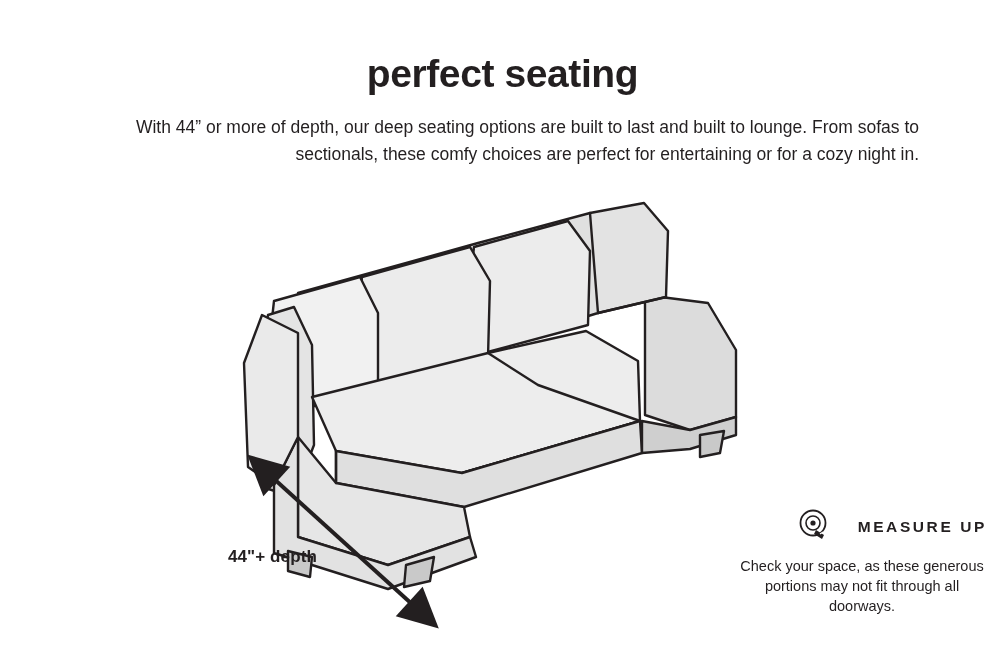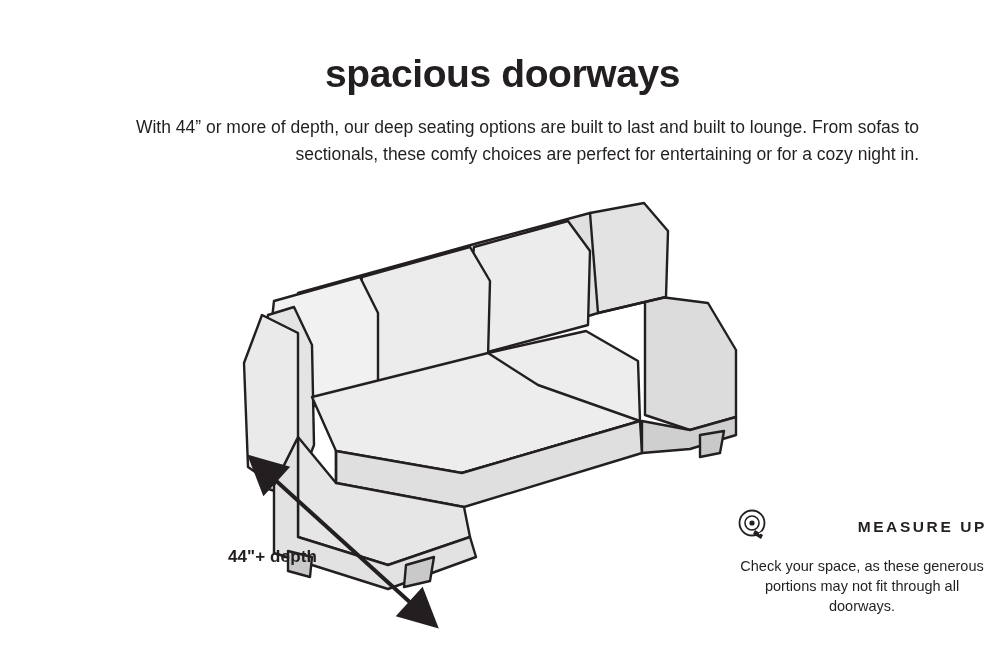--- a/index.html
+++ b/index.html
@@ -70,42 +70,42 @@
   .measure-block {
     position: absolute;
     left: 737px;
     top: 508px;
     width: 250px;
     text-align: center;
   }
   .measure-head {
     display: flex;
     align-items: center;
-    justify-content: space-between;
+    justify-content: flex-end;
     gap: 26px;
     margin-bottom: 10px;
   }
   .measure-title {
     font-size: 15.5px;
     font-weight: bold;
     letter-spacing: 2.6px;
     color: #231f20;
   }
   .measure-note {
     font-size: 14.5px;
     line-height: 20px;
     color: #231f20;
   }
 </style>
 </head>
 <body>
 
 <div class="page">
 
-  <div class="headline">spacious doorways</div>
+  <div class="headline">perfect seating</div>
 
   <div class="subcopy">With 44” or more of depth, our deep seating options are built to last and built to lounge. From sofas to sectionals, these comfy choices are perfect for entertaining or for a cozy night in.</div>
 
   <div class="sofa-wrap">
     <svg width="540" height="420" viewBox="0 0 540 420" xmlns="http://www.w3.org/2000/svg">
       <g fill="#e8e8e8" stroke="#231f20" stroke-width="2.4" stroke-linejoin="round" stroke-linecap="round">
 
         <path d="M407 110 L470 118 L498 165 L498 232 L452 245 L407 230 Z" fill="#dcdcdc"></path>
 
         <path d="M352 28 L406 18 L430 46 L428 112 L360 128 L344 98 Z" fill="#e3e3e3"></path>

